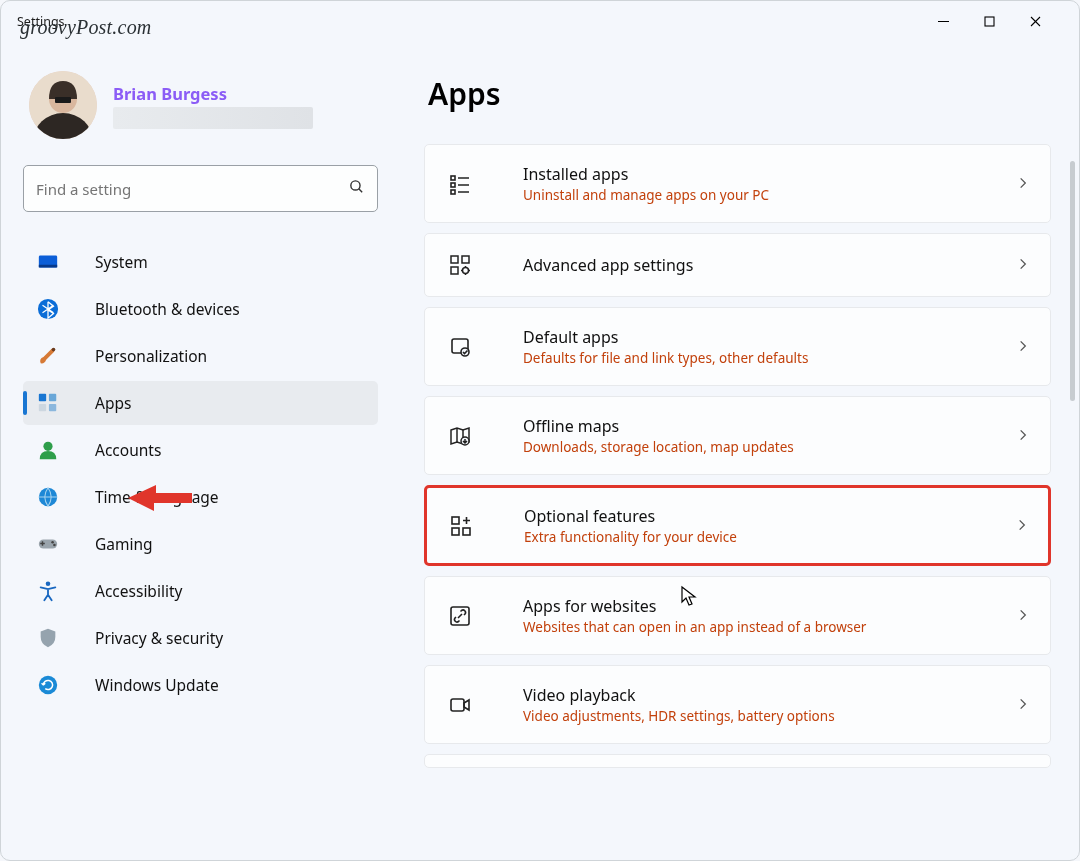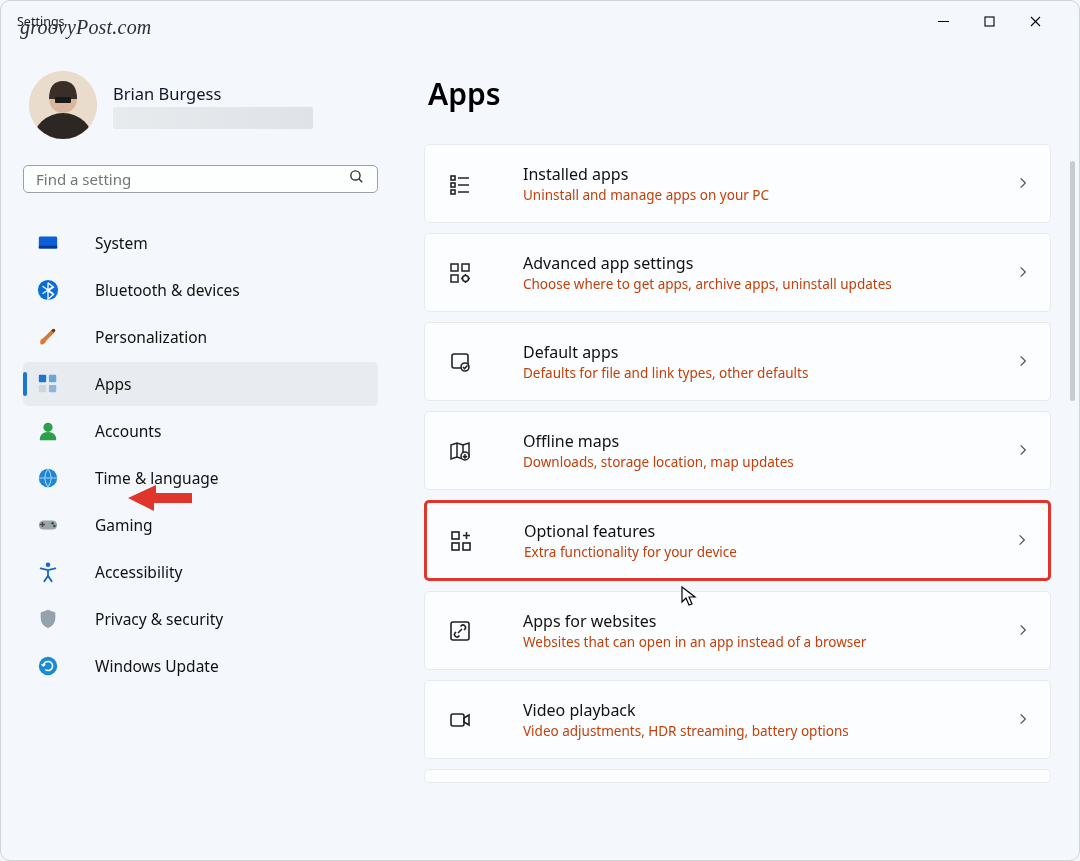--- a/index.html
+++ b/index.html
@@ -9,23 +9,23 @@
 .titlebar .label { font-size:12.5px; color:#1c1c1c; }
 .winctrls { margin-left:auto; display:flex; }
 .winbtn { width:46px; height:40px; display:flex; align-items:center; justify-content:center; color:#000; }
 .winbtn svg { width:11px; height:11px; }
 .watermark { position:absolute; top:16px; left:20px; font-family:Georgia,serif; font-style:italic; font-size:20px; color:#2a3034; pointer-events:none; letter-spacing:.2px; }
 .content { display:flex; height:calc(100% - 40px); }
 .sidebar { width:395px; padding:20px 18px 20px 22px; display:flex; flex-direction:column; gap:4px; overflow:hidden; }
 .profile { display:flex; align-items:center; gap:16px; margin:10px 0 22px 6px; }
 .avatar { width:68px; height:68px; border-radius:50%; background:#e6d1c3; overflow:hidden; flex-shrink:0; display:flex; align-items:flex-end; justify-content:center; }
 .avatar svg { width:68px; height:68px; }
-.profile-name { font-size:16.5px; font-weight:400; color:#0f172a; }
+.profile-name { font-size:16.5px; font-weight:700; color:#8b5cf6; }
 .profile-sub { width:200px; height:22px; background:linear-gradient(90deg,#e8ebee,#dfe2e6); border-radius:2px; margin-top:2px; }
-.search { display:flex; align-items:center; border:1px solid #9aa0a6; border-radius:5px; background:#fdfefe; padding:0 12px; height:28px; margin-bottom:24px; }
+.search { display:flex; align-items:center; border:1px solid #9aa0a6; border-radius:5px; background:#fdfefe; padding:0 12px; height:47px; margin-bottom:24px; }
 .search input { border:none; outline:none; flex:1; font-size:15px; background:transparent; color:#555; }
 .search .sicn { color:#333; }
 .nav { display:flex; flex-direction:column; gap:3px; }
 .nav-item { display:flex; align-items:center; gap:36px; padding:11px 14px; border-radius:5px; cursor:pointer; font-size:15.5px; color:#111; position:relative; }
 .nav-item.active { background:#e8ebef; }
 .nav-item.active::before { content:""; position:absolute; left:0; top:10px; bottom:10px; width:3.5px; background:#1976d2; border-radius:3px; }
 .nav-ic { width:22px; height:22px; display:flex; align-items:center; justify-content:center; flex-shrink:0; }
 .main { flex:1; padding:24px 28px 0 28px; overflow-y:auto; }
 .page-title { font-size:30px; font-weight:600; margin:8px 0 30px 4px; }
 .cards { display:flex; flex-direction:column; gap:10px; padding-bottom:10px; }
@@ -218,21 +218,20 @@
               <svg width="24" height="24" viewBox="0 0 24 24" fill="none" stroke="currentColor" stroke-width="1.5">
                 <rect x="3" y="3" width="7" height="7"></rect>
                 <rect x="14" y="3" width="7" height="7"></rect>
                 <rect x="3" y="14" width="7" height="7"></rect>
                 <circle cx="17.5" cy="17.5" r="3"></circle>
                 <path d="M17.5 13 v2 M17.5 20 v2 M13 17.5 h2 M20 17.5 h2"></path>
               </svg>
             </span>
           <div class="card-txt">
               <div class="card-ttl">Advanced app settings</div>
-              <div class="card-sub">Choose where to get apps, archive apps, uninstall updates</div>
             </div>
           <span class="chev"><svg width="14" height="14" viewBox="0 0 24 24" fill="none" stroke="currentColor" stroke-width="2.2">
                 <polyline points="8 4 16 12 8 20"></polyline>
               </svg></span>
         </div>
 
         <div class="card">
           <span class="card-ic">
               <svg width="24" height="24" viewBox="0 0 24 24" fill="none" stroke="currentColor" stroke-width="1.6">
                 <rect x="4" y="4" width="16" height="14" rx="2"></rect>
@@ -303,21 +302,21 @@
 
         <div class="card">
           <span class="card-ic">
               <svg width="24" height="24" viewBox="0 0 24 24" fill="none" stroke="currentColor" stroke-width="1.6">
                 <rect x="3" y="6" width="13" height="12" rx="2"></rect>
                 <path d="M16 10 l5 -3 v10 l-5 -3 z"></path>
               </svg>
             </span>
           <div class="card-txt">
               <div class="card-ttl">Video playback</div>
-              <div class="card-sub">Video adjustments, HDR streaming, battery options</div>
+              <div class="card-sub">Video adjustments, HDR settings, battery options</div>
             </div>
           <span class="chev"><svg width="14" height="14" viewBox="0 0 24 24" fill="none" stroke="currentColor" stroke-width="2.2">
                 <polyline points="8 4 16 12 8 20"></polyline>
               </svg></span>
         </div>
 
         <div class="card" style="height:14px;padding:4px"></div>
       </div>
     </div>
   </div>

